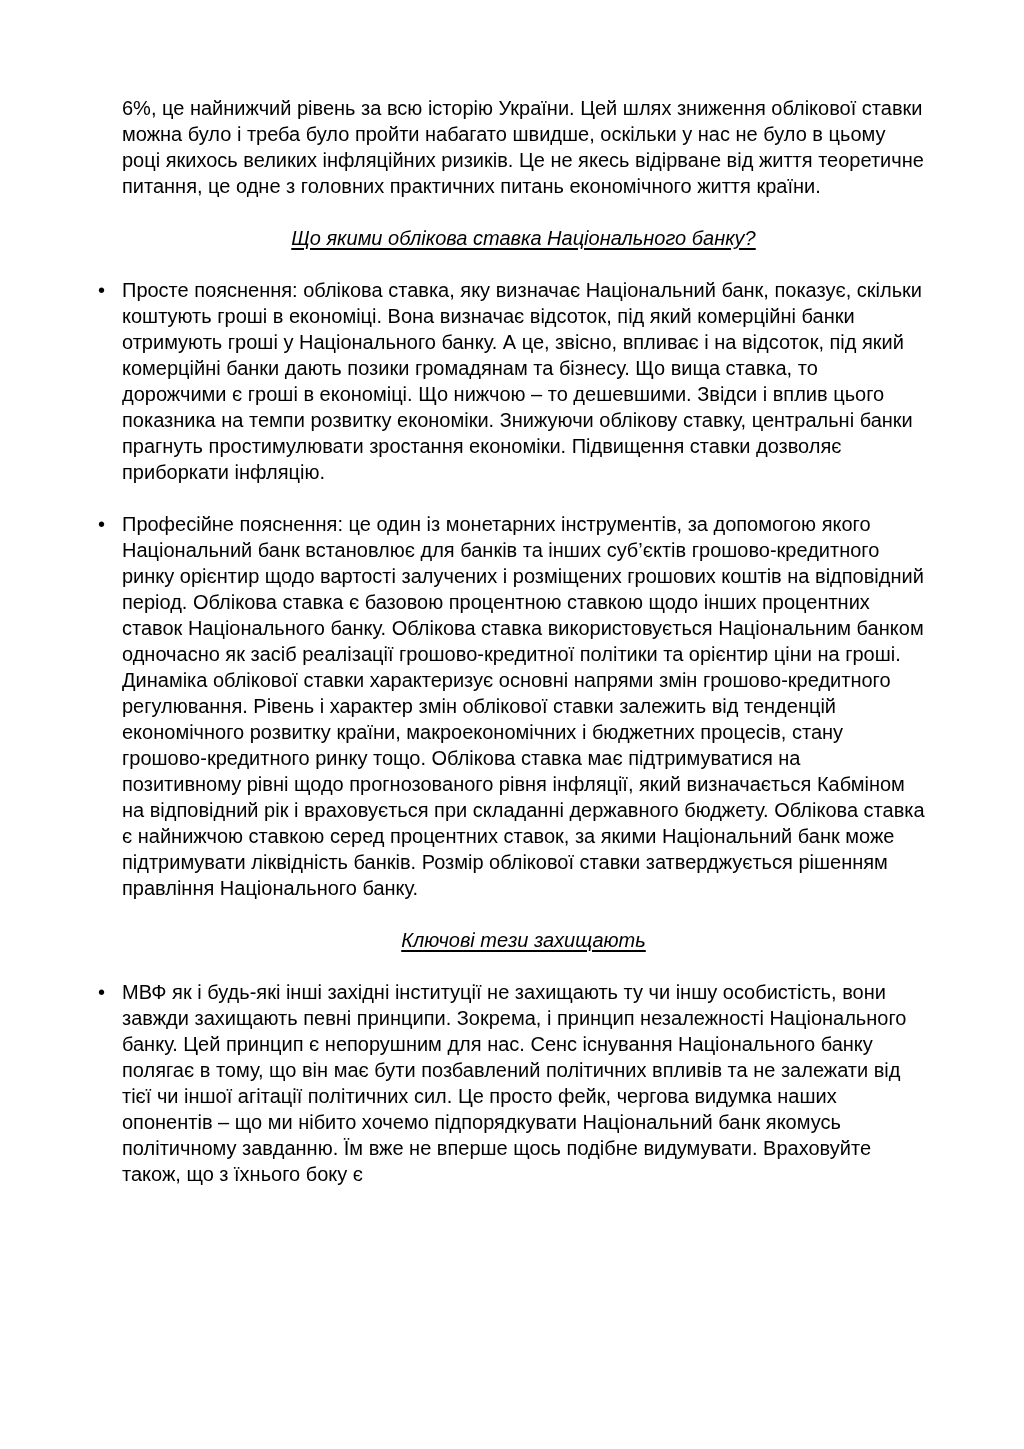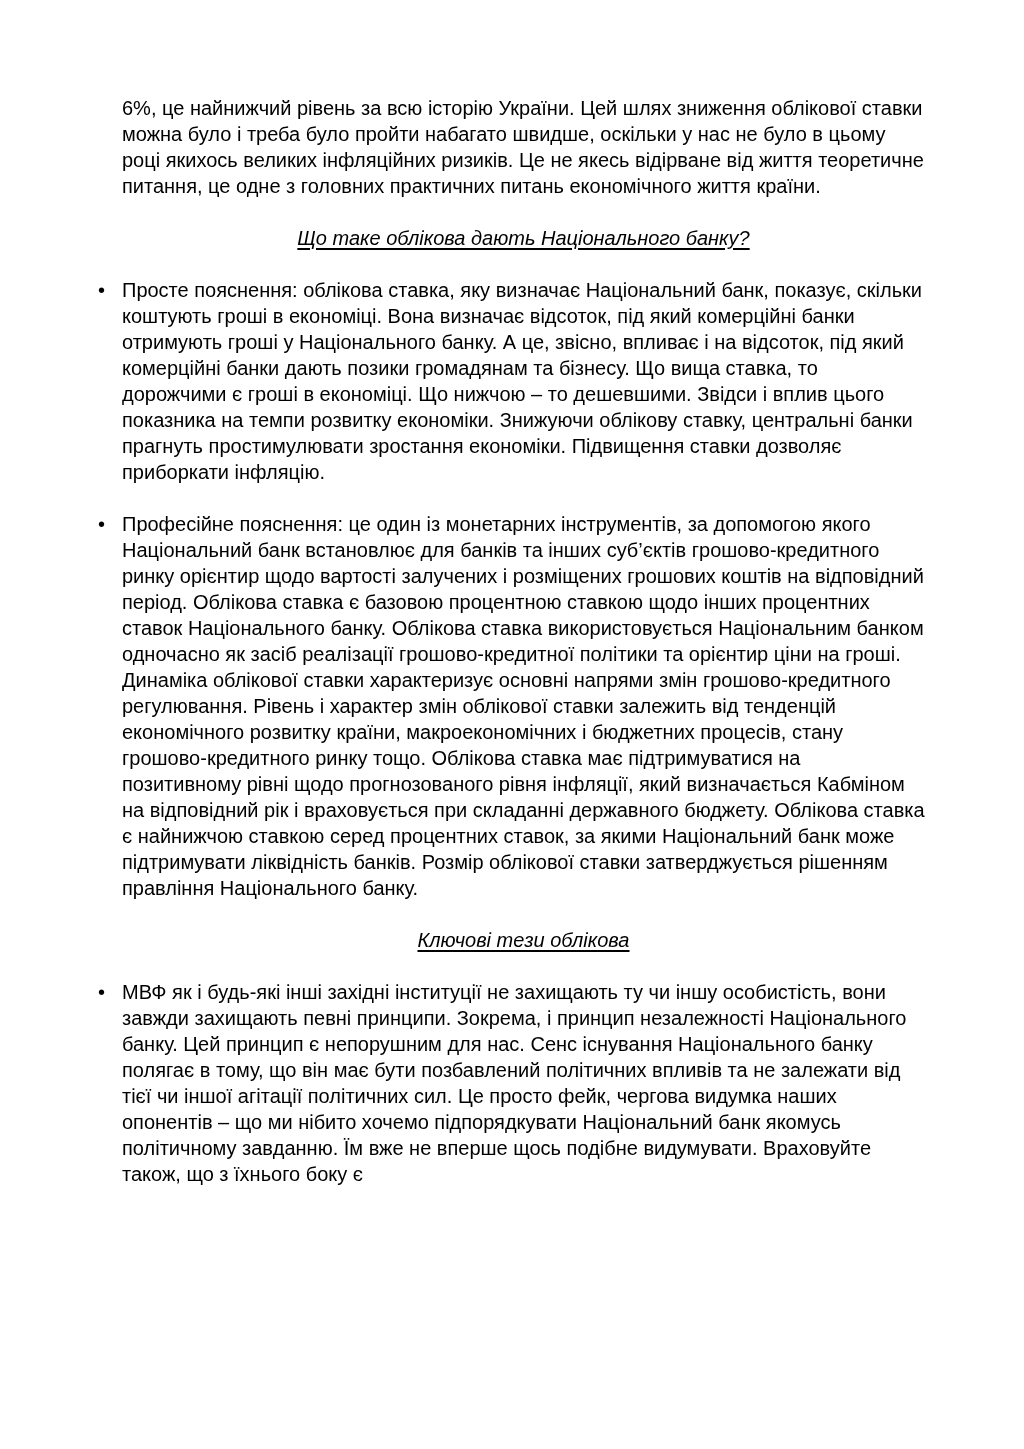--- a/index.html
+++ b/index.html
@@ -47,33 +47,33 @@
     text-align: left;
   }
 </style>
 </head>
 <body>
 
 <div class="page">
 
   <p class="para">6%, це найнижчий рівень за всю історію України. Цей шлях зниження облікової ставки можна було і треба було пройти набагато швидше, оскільки у нас не було в цьому році якихось великих інфляційних ризиків. Це не якесь відірване від життя теоретичне питання, це одне з головних практичних питань економічного життя країни.</p>
 
-  <h2 class="heading">Що таке облікова дають Національного банку?</h2>
+  <h2 class="heading">Що якими облікова ставка Національного банку?</h2>
 
   <div class="bullet-item">
     <span class="bullet-marker">•</span>
     <p class="para" style="margin:0">Просте пояснення: облікова ставка, яку визначає Національний банк, показує, скільки коштують гроші в економіці. Вона визначає відсоток, під який комерційні банки отримують гроші у Національного банку. А це, звісно, впливає і на відсоток, під який комерційні банки дають позики громадянам та бізнесу. Що вища ставка, то дорожчими є гроші в економіці. Що нижчою – то дешевшими. Звідси і вплив цього показника на темпи розвитку економіки. Знижуючи облікову ставку, центральні банки прагнуть простимулювати зростання економіки. Підвищення ставки дозволяє приборкати інфляцію.</p>
   </div>
 
   <div class="bullet-item">
     <span class="bullet-marker">•</span>
     <p class="para" style="margin:0">Професійне пояснення: це один із монетарних інструментів, за допомогою якого Національний банк встановлює для банків та інших суб’єктів грошово-кредитного ринку орієнтир щодо вартості залучених і розміщених грошових коштів на відповідний період. Облікова ставка є базовою процентною ставкою щодо інших процентних ставок Національного банку. Облікова ставка використовується Національним банком одночасно як засіб реалізації грошово-кредитної політики та орієнтир ціни на гроші. Динаміка облікової ставки характеризує основні напрями змін грошово-кредитного регулювання. Рівень і характер змін облікової ставки залежить від тенденцій економічного розвитку країни, макроекономічних і бюджетних процесів, стану грошово-кредитного ринку тощо. Облікова ставка має підтримуватися на позитивному рівні щодо прогнозованого рівня інфляції, який визначається Кабміном на відповідний рік і враховується при складанні державного бюджету. Облікова ставка є найнижчою ставкою серед процентних ставок, за якими Національний банк може підтримувати ліквідність банків. Розмір облікової ставки затверджується рішенням правління Національного банку.</p>
   </div>
 
-  <h2 class="heading">Ключові тези облікова</h2>
+  <h2 class="heading">Ключові тези захищають</h2>
 
 
   <div class="bullet-item">
     <span class="bullet-marker">•</span>
     <p class="para" style="margin:0">МВФ як і будь-які інші західні інституції не захищають ту чи іншу особистість, вони завжди захищають певні принципи. Зокрема, і принцип незалежності Національного банку. Цей принцип є непорушним для нас. Сенс існування Національного банку полягає в тому, що він має бути позбавлений політичних впливів та не залежати від тієї чи іншої агітації політичних сил. Це просто фейк, чергова видумка наших опонентів – що ми нібито хочемо підпорядкувати Національний банк якомусь політичному завданню. Їм вже не вперше щось подібне видумувати. Враховуйте також, що з їхнього боку є</p>
   </div>
 
 </div>
 
 </body></html>

